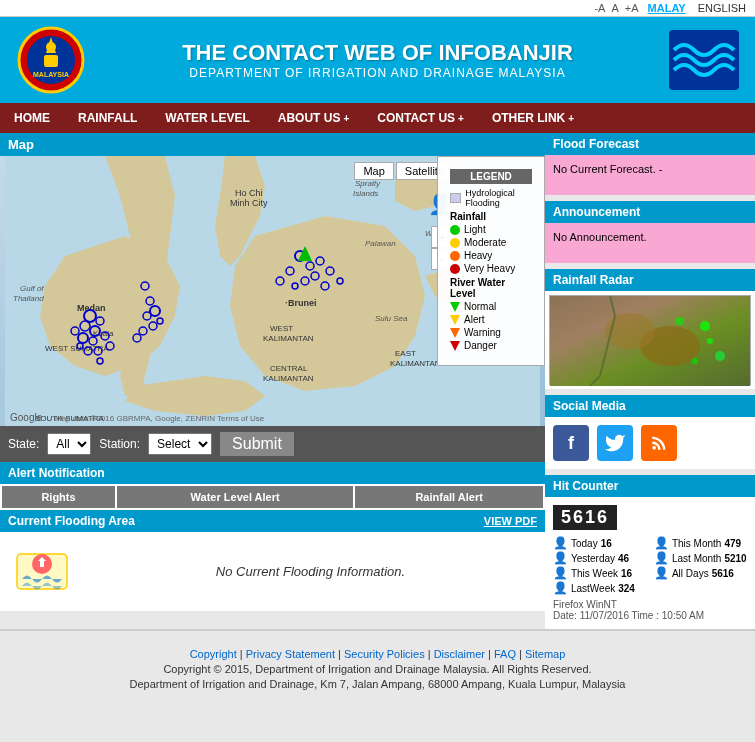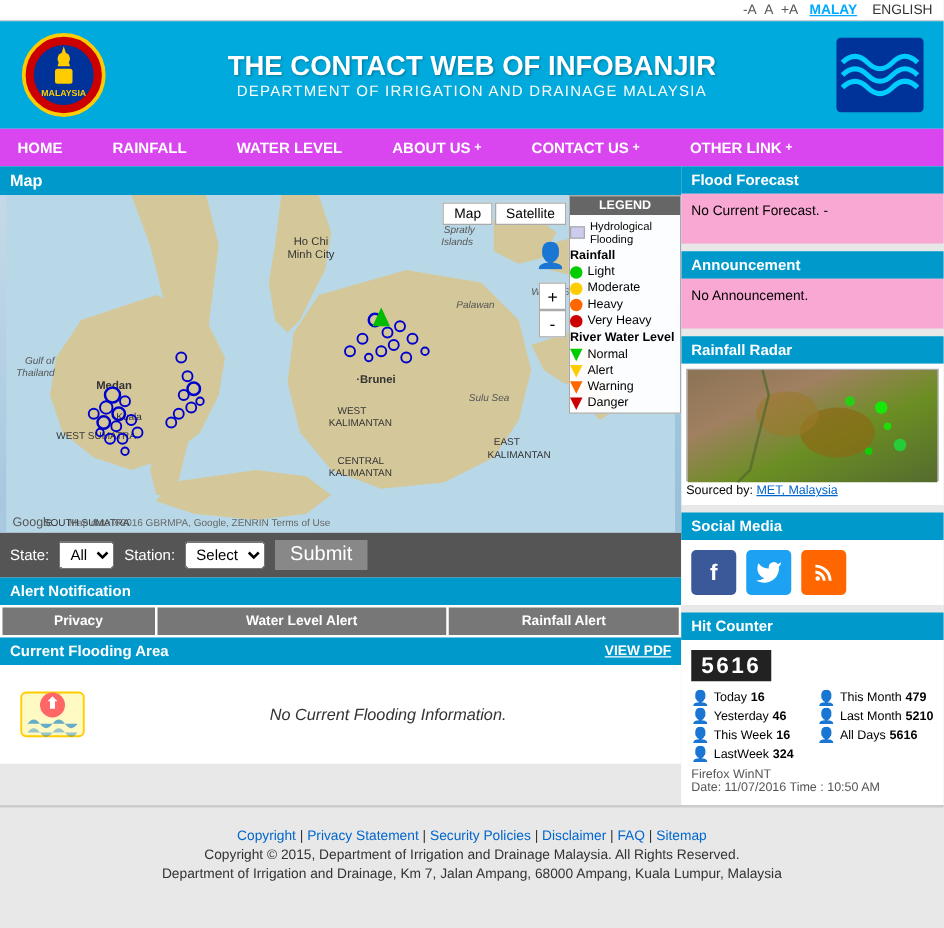--- a/index.html
+++ b/index.html
@@ -14,38 +14,38 @@
 
     
     .header { background: #00aadd; display: flex; align-items: center; justify-content: space-between; padding: 8px 16px; }
     .header-center { text-align: center; flex: 1; }
     .header-center h1 { color: #fff; font-size: 22px; font-weight: bold; text-shadow: 1px 1px 2px rgba(0,0,0,0.3); }
     .header-center p { color: #fff; font-size: 12px; letter-spacing: 1px; }
     .logo-left { width: 70px; height: 70px; }
     .logo-right { width: 70px; height: 60px; }
 
     
-    nav { background: #d946ef; display: flex; gap: 12px; }
+    nav { background: #7f1d1d; display: flex; }
     nav a { color: #fff; padding: 8px 14px; text-decoration: none; font-size: 12px; font-weight: bold; display: flex; align-items: center; gap: 3px; white-space: nowrap; }
     nav a .arrow { font-size: 10px; }
 
     
     .main-layout { display: flex; gap: 0; width: 755px; }
     .left-panel { flex: 1; min-width: 0; }
     .right-panel { width: 210px; background: #e8e8e8; flex-shrink: 0; }
 
     
     .map-header { background: #0099cc; color: #fff; padding: 4px 8px; font-weight: bold; font-size: 13px; }
     .map-container { position: relative; width: 100%; background: #b8d4e8; height: 270px; overflow: hidden; }
 
     
     .map-bg { width: 100%; height: 100%; background: linear-gradient(135deg, #c5dae8 0%, #a8c8e0 30%, #b0d0e8 60%, #98c0d8 100%); position: relative; }
 
     
-    .map-legend { position: absolute; right: 0; top: 0; background: rgba(255,255,255,0.95); border: 1px solid #aaa; width: 90px; padding: 0; font-size: 10px; }
+    .map-legend { position: absolute; right: 0; top: 0; background: rgba(255,255,255,0.95); border: 1px solid #aaa; width: 108px; padding: 12px; font-size: 10px; }
     .legend-title { background: #666; color: #fff; text-align: center; padding: 2px; margin-bottom: 4px; font-weight: bold; }
     .legend-item { display: flex; align-items: center; gap: 4px; margin: 2px 0; }
     .legend-box { width: 14px; height: 10px; border: 1px solid #aaa; }
     .legend-section { font-weight: bold; margin: 3px 0 1px; }
 
     
     .controls-bar { background: #555; display: flex; align-items: center; padding: 6px 8px; gap: 8px; }
     .controls-bar label { color: #fff; font-size: 12px; }
     .controls-bar select { padding: 2px 4px; font-size: 12px; }
     .controls-bar button { background: #888; color: #fff; border: none; padding: 3px 12px; cursor: pointer; font-size: 16px; }
@@ -317,21 +317,21 @@
       <button>Submit</button>
     </div>
 
     <div class="section-header">
       <span>Alert Notification</span>
     </div>
     <div style="background:#fff;">
       <table class="alert-table">
         <thead>
           <tr>
-            <th>Privacy</th>
+            <th>Rights</th>
             <th>Water Level Alert</th>
             <th>Rainfall Alert</th>
           </tr>
         </thead>
       </table>
     </div>
 
     <div class="flooding-header">
       <span>Current Flooding Area</span>
       <span class="view-pdf">VIEW PDF</span>
@@ -389,24 +389,20 @@
             <ellipse cx="80" cy="35" rx="25" ry="18" fill="#9B7A2A" opacity="0.6"></ellipse>
             <circle cx="155" cy="30" r="5" fill="#00ff00" opacity="0.8"></circle>
             <circle cx="160" cy="45" r="3" fill="#00ff00" opacity="0.7"></circle>
             <circle cx="130" cy="25" r="4" fill="#00ee00" opacity="0.7"></circle>
             <circle cx="170" cy="60" r="5" fill="#00ff44" opacity="0.6"></circle>
             <circle cx="145" cy="65" r="3" fill="#00dd00" opacity="0.8"></circle>
 
             <path d="M 60,0 L 65,20 L 60,40 L 55,60 L 50,80 L 40,90" fill="none" stroke="#556B2F" stroke-width="2" opacity="0.8"></path>
           </svg>
         </div>
-        <div style="font-size:10px;padding:2px 0;">
-          <span>Sourced by: </span>
-          <a href="#" style="color:#0066cc;text-decoration:underline;">MET, Malaysia</a>
-        </div>
       </div>
     </div>
 
     <div style="height:6px;background:#e8e8e8;"></div>
 
     <div class="rp-section">
       <div class="rp-header">Social Media</div>
       <div class="social-icons">
         <div class="fb-icon">f</div>
         <div class="tw-icon">

